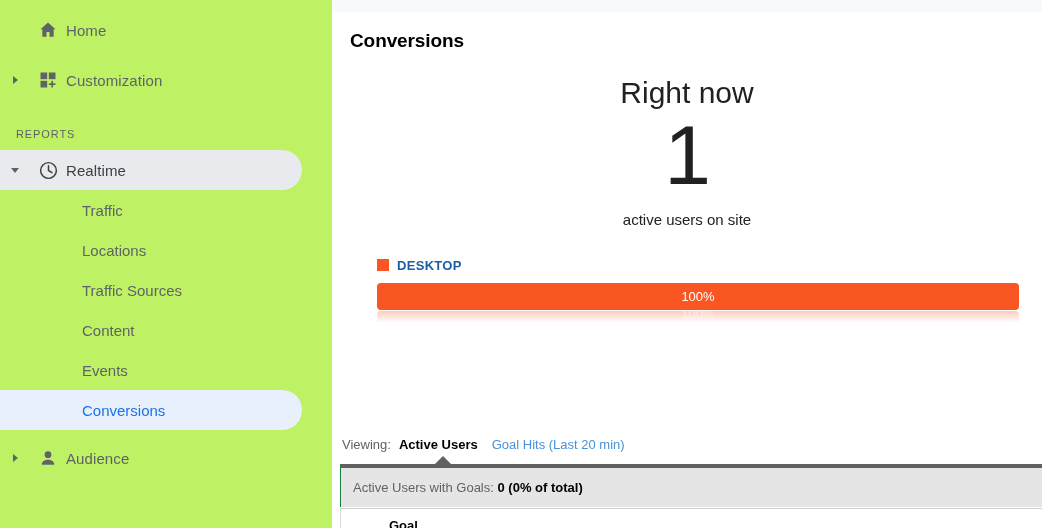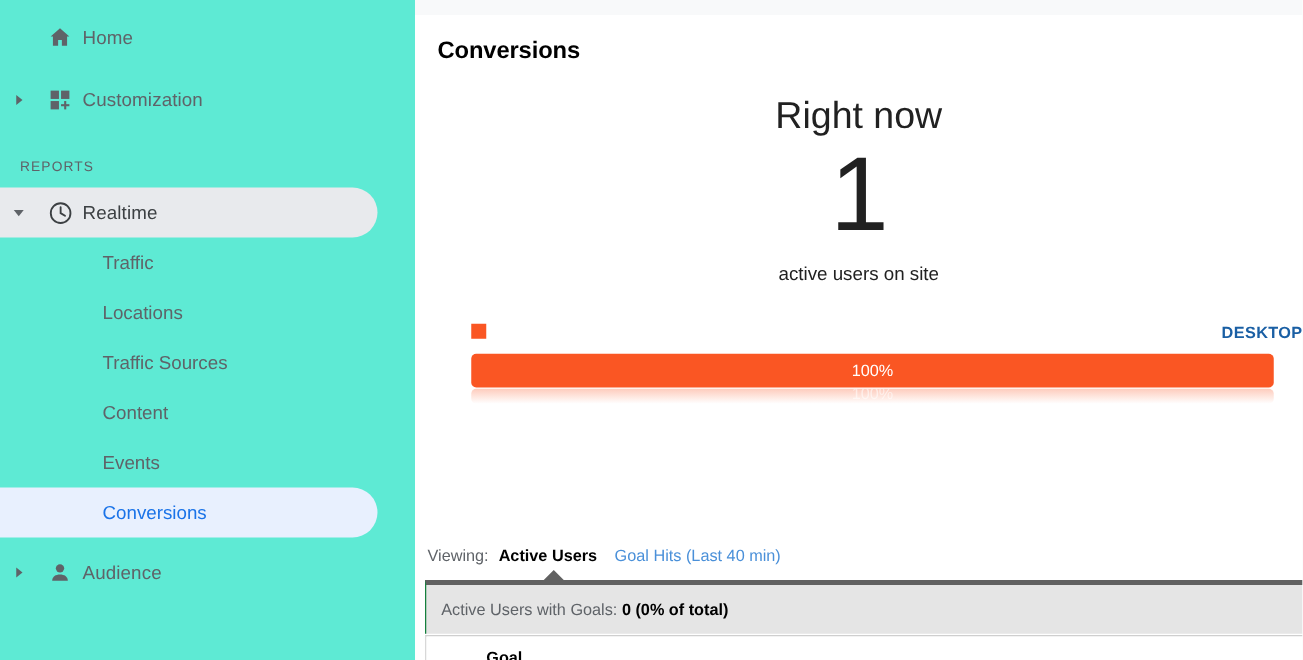--- a/index.html
+++ b/index.html
@@ -7,21 +7,21 @@
     width:1042px;height:528px;overflow:hidden;
     font-family:"Liberation Sans","DejaVu Sans",sans-serif;
     background:#f8f9fa;
     -webkit-font-smoothing:antialiased;
   }
   .app{position:relative;width:1042px;height:528px;}
 
   
   .sidebar{
     position:absolute;left:0;top:0;width:332px;height:528px;
-    background:#5eead4;overflow:hidden;
+    background:#bef264;overflow:hidden;
   }
   .nav-row{
     position:relative;display:flex;align-items:center;height:40px;
     cursor:pointer;user-select:none;
   }
   .nav-row .pill{
     position:absolute;left:0;top:0;height:40px;width:302px;
     border-top-right-radius:20px;border-bottom-right-radius:20px;
     background:transparent;
   }
@@ -68,21 +68,21 @@
   }
   .main-title{
     font-size:19px;font-weight:bold;color:#000;
     padding:18px 0 0 18px;letter-spacing:-.1px;
   }
   .rightnow-wrap{text-align:center;margin-top:24px;}
   .rn-title{font-size:30px;color:#212121;font-weight:normal;line-height:1.1;}
   .rn-count{font-size:84px;color:#212121;font-weight:normal;line-height:1.02;margin-top:4px;letter-spacing:-1px;}
   .rn-sub{font-size:15px;color:#212121;margin-top:12px;}
 
-  .legend{margin:30px 0 0 45px;display:flex;align-items:center;justify-content:space-between;}
+  .legend{margin:30px 0 0 45px;display:flex;align-items:center;}
   .legend .swatch{width:12px;height:12px;background:#fa5623;display:block;}
   .legend .lg-label{
     font-size:13px;font-weight:bold;color:#1a5fa4;letter-spacing:.3px;
     margin-left:8px;
   }
   .barzone{position:relative;margin:10px 0 0 45px;width:642px;}
   .bar{
     position:relative;height:27px;background:#fa5623;border-radius:4px;
     display:flex;align-items:center;justify-content:center;
   }
@@ -254,21 +254,21 @@
         <span class="pct">100%</span>
       </div>
       <div class="bar-reflect">
         <span class="pctr">100%</span>
       </div>
     </div>
 
     <div class="viewing">
       <span class="vlabel">Viewing:</span>
       <span class="vtab">Active Users</span>
-      <span class="vtab link">Goal Hits (Last 40 min)</span>
+      <span class="vtab link">Goal Hits (Last 20 min)</span>
     </div>
 
     <div class="caret"></div>
 
     <div class="goalpanel">
       <div class="gp-text">
         <span>Active Users with Goals:</span>
         <b>0 (0% of total)</b>
       </div>
     </div>

